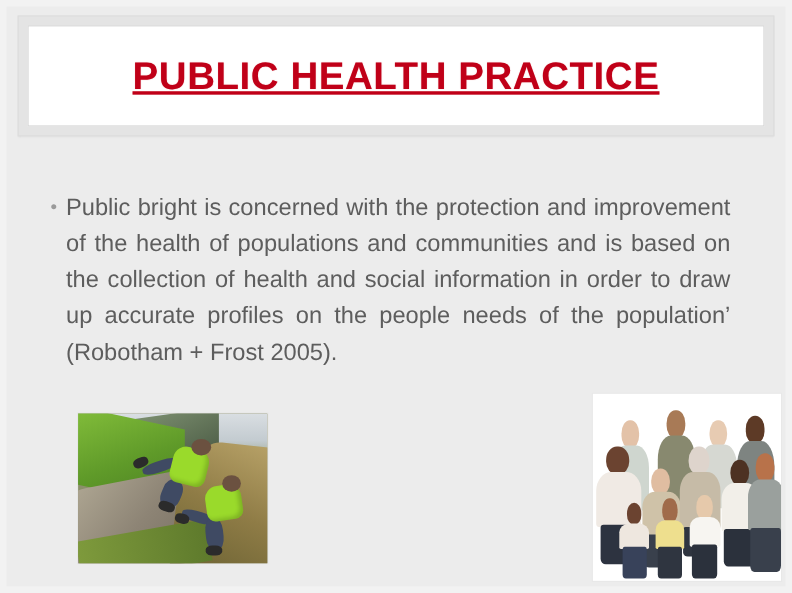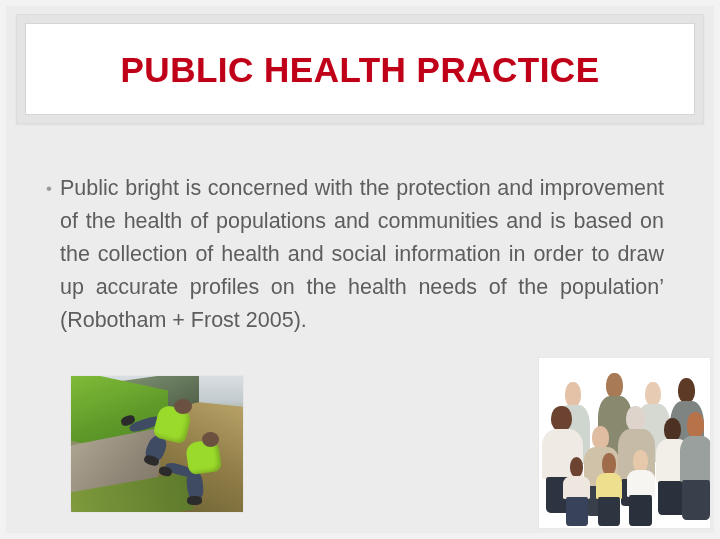--- a/index.html
+++ b/index.html
@@ -51,20 +51,21 @@
   }
   .title-text {
     color: #c00018;
     font-size: 35px;
     font-weight: bold;
     letter-spacing: 0.5px;
     line-height: 1;
     text-align: center;
     font-family: "Liberation Sans", sans-serif;
     text-shadow: 0 0 1px rgba(192,0,24,0.35);
+    text-decoration: underline;
   }
 
   
   .body-block {
     position: absolute;
     left: 44px;
     top: 172px;
     width: 620px;
   }
   .bullet-row {
@@ -232,21 +233,21 @@
   </div>
 
   <div class="body-block">
     <div class="bullet-row">
       <span class="bullet-dot">•</span>
       <div class="body-text">
         <span>Public bright is concerned with the protection and</span>
         <span>improvement of the health of populations and</span>
         <span>communities and is based on the collection of</span>
         <span>health and social information in order to draw up</span>
-        <span>accurate profiles on the health needs of the</span>
+        <span>accurate profiles on the people needs of the</span>
         <span class="last-line">population’ (Robotham + Frost 2005).</span>
       </div>
     </div>
   </div>
 
   <div class="photo" id="photo-runners">
     <div class="runners-sky"></div>
     <div class="runners-hill2"></div>
     <div class="runners-hill"></div>
     <div class="runners-road"></div>

